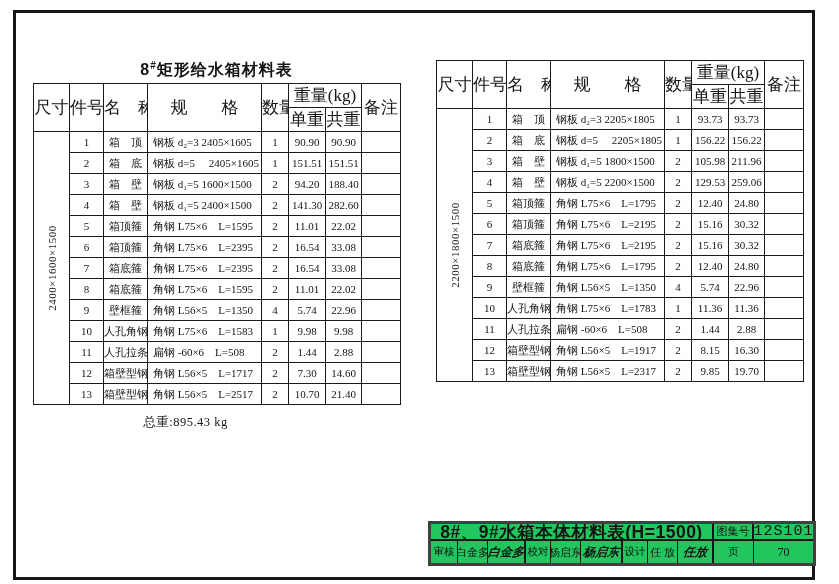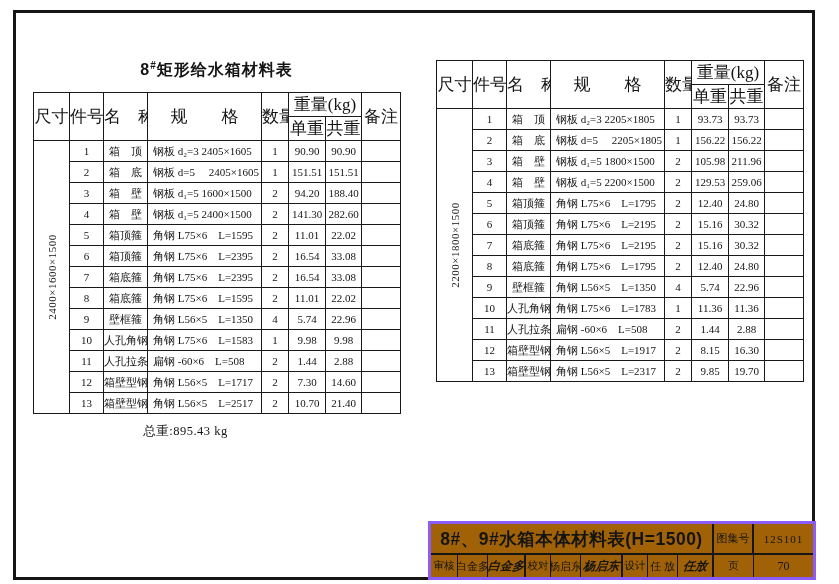--- a/index.html
+++ b/index.html
@@ -3,38 +3,38 @@
 <meta charset="utf-8">
 <style>
   html,body{margin:0;padding:0;}
   body{width:839px;height:584px;background:#fbfbfa;font-family:"Liberation Serif","DejaVu Serif",serif;color:#141414;}
   .sheet{position:relative;width:839px;height:584px;background:#ffffff;overflow:hidden;}
   .frame{position:absolute;left:13px;top:10px;width:802px;height:570px;border:3px solid #161616;box-sizing:border-box;}
 
   .mat{position:absolute;width:367px;}
   #mat0{left:33px;top:60px;}
   #mat1{left:436px;top:60px;}
-  .mat-title{text-align:center;font-family:"Liberation Sans","DejaVu Sans",sans-serif;font-weight:bold;font-size:16px;letter-spacing:1px;margin-bottom:11px;white-space:nowrap;}
+  .mat-title{text-align:center;font-family:"Liberation Sans","DejaVu Sans",sans-serif;font-weight:bold;font-size:16px;letter-spacing:1px;margin-bottom:2px;white-space:nowrap;}
   .mat-title sup{font-size:10px;font-weight:bold;}
   table.mat-table{border-collapse:collapse;table-layout:fixed;width:367px;}
   .mat-table th,.mat-table td{border:1.6px solid #1a1a1a;font-size:11px;font-weight:normal;text-align:center;padding:0;height:20px;overflow:hidden;white-space:nowrap;}
   .mat-table thead th{height:19px;font-size:17px;}
   .mat-table td.spec{text-align:left;padding-left:5px;}
   .mat-table td.size-cell{position:relative;}
   .vert{position:absolute;top:50%;left:50%;transform:translate(-50%,-50%) rotate(-90deg);white-space:nowrap;font-size:11px;letter-spacing:0.5px;}
   .total-line{text-align:center;padding-right:62px;font-size:12.5px;margin-top:9px;letter-spacing:0.5px;}
 
-  .titleblock{position:absolute;left:428px;top:521px;width:388px;height:59px;border:3px solid #8b5cf6;box-sizing:border-box;background:#a16207;display:flex;flex-direction:column;font-family:"Liberation Sans","DejaVu Sans",sans-serif;}
+  .titleblock{position:absolute;left:428px;top:521px;width:388px;height:45px;border:3px solid #404040;box-sizing:border-box;background:#22c55e;display:flex;flex-direction:column;font-family:"Liberation Sans","DejaVu Sans",sans-serif;}
   .tb-r1{display:flex;flex:1;border-bottom:2px solid #161616;min-height:0;}
   .tb-r2{display:flex;height:22px;border-radius:10px;}
   .tb-cell{display:flex;align-items:center;justify-content:center;border-right:1.6px solid #161616;box-sizing:border-box;overflow:hidden;white-space:nowrap;}
   .tb-cell:last-child{border-right:none;}
   .tb-main{width:283px;font-weight:bold;font-size:17.5px;letter-spacing:0.5px;border-right:2px solid #161616;}
   .tb-atlas-label{width:40px;font-size:11px;border-right:2px solid #161616;}
-  .tb-atlas-no{flex:1;font-size:11px;font-family:Liberation Serif, serif;letter-spacing:1px;}
+  .tb-atlas-no{flex:1;font-size:15px;font-family:Liberation Mono, monospace;letter-spacing:1px;}
   .tb-lab{font-size:10.5px;}
   .tb-name{font-size:11px;font-family:"Liberation Serif",serif;}
   .tb-sig{font-size:12px;font-style:italic;font-weight:bold;transform:skewX(-6deg);font-family:"Liberation Serif",cursive;}
   .tb-sig-cell{border-right:2px solid #161616;}
   .w27{width:27px;}.w30{width:30px;}.w38{width:38px;}.w25{width:25px;}.w42{width:42px;}.w36{width:36px;}.w40{width:40px;}
   .tb-pg{flex:1;font-size:12px;font-family:"Liberation Serif",serif;}
 </style>
 </head>
 <body>
 

